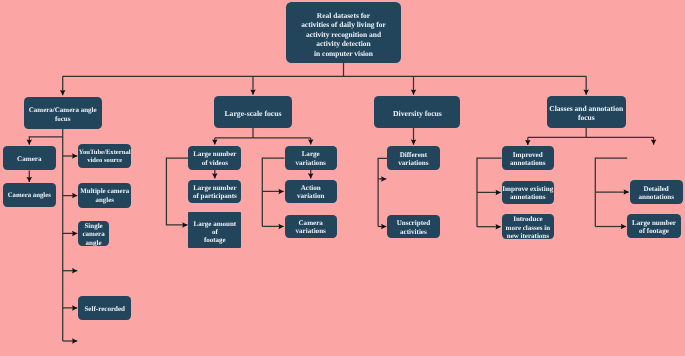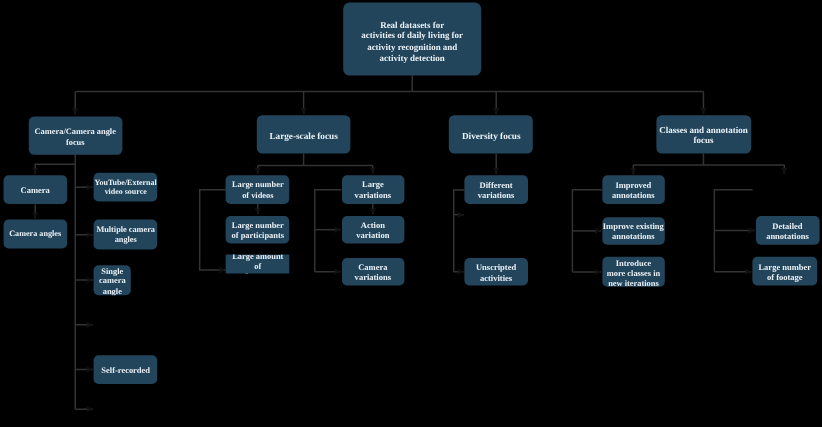--- a/index.html
+++ b/index.html
@@ -1,20 +1,20 @@
 <!DOCTYPE html>
 <html><head>
 <meta charset="utf-8">
 <title>Real datasets for activities of daily living</title>
 <style>
   html,body{margin:0;padding:0;background:#ffffff;}
   body{width:685px;height:356px;overflow:hidden;
        font-family:"Liberation Serif","DejaVu Serif",serif;
        -webkit-font-smoothing:antialiased;text-rendering:geometricPrecision;}
-  #stage{position:relative;width:685px;height:356px;background:#000000;}
+  #stage{position:relative;width:685px;height:356px;background:#fca5a5;}
   svg.wires{position:absolute;left:0;top:0;width:685px;height:356px;overflow:visible;}
   svg.wires path{fill:none;stroke:#333333;stroke-width:1.25;}
   svg.wires polygon{fill:#111111;stroke:none;}
   .node{position:absolute;box-sizing:border-box;background:#23455c;
         border-radius:5px;color:#eaf1f6;display:flex;align-items:center;
         justify-content:center;text-align:center;font-weight:700;
         overflow:hidden;}
   .lbl{display:block;width:100%;}
   .ln{display:block;}
 </style>
@@ -92,34 +92,35 @@
     <polygon points="628.80 192.10 623.60 189.35 624.30 192.10 623.60 194.85"></polygon>
     <polygon points="626.00 226.50 620.80 223.75 621.50 226.50 620.80 229.25"></polygon>
   </svg>
 
   <div class="node" style="left:286.0px;top:2.0px;width:115.0px;height:61.0px;border-radius:5.5px">
       <span class="lbl" style="font-size:7.45px;line-height:9.50px;transform:translateY(2.0px)">
         <span class="ln">Real datasets for</span>
         <span class="ln">activities of daily living for</span>
         <span class="ln">activity recognition and</span>
         <span class="ln">activity detection</span>
+        <span class="ln">in computer vision</span>
       </span>
     </div>
   <div class="node" style="left:23.6px;top:96.5px;width:78.2px;height:32.0px;border-radius:4.6px">
       <span class="lbl" style="font-size:7.00px;line-height:8.60px;transform:translateY(1.5px)">
         <span class="ln">Camera/Camera angle</span>
         <span class="ln">focus</span>
       </span>
     </div>
   <div class="node" style="left:214.1px;top:96.0px;width:77.8px;height:32.0px;border-radius:4.6px">
       <span class="lbl" style="font-size:7.70px;line-height:8.60px;transform:translateY(1.5px)">
         <span class="ln">Large-scale focus</span>
       </span>
     </div>
-  <div class="node" style="left:374.4px;top:96.0px;width:70px;height:32.0px;border-radius:4.6px">
+  <div class="node" style="left:374.4px;top:96.0px;width:86px;height:32.0px;border-radius:4.6px">
       <span class="lbl" style="font-size:7.70px;line-height:8.60px;transform:translateY(1.5px)">
         <span class="ln">Diversity focus</span>
       </span>
     </div>
   <div class="node" style="left:546.9px;top:96.0px;width:78.7px;height:32.0px;border-radius:4.6px">
       <span class="lbl" style="font-size:7.50px;line-height:8.60px;transform:translateY(1.5px)">
         <span class="ln">Classes and annotation</span>
         <span class="ln">focus</span>
       </span>
     </div>
@@ -161,21 +162,21 @@
         <span class="ln">Large number</span>
         <span class="ln">of videos</span>
       </span>
     </div>
   <div class="node" style="left:188.3px;top:179.5px;width:53.1px;height:23.6px;border-radius:4.2px">
       <span class="lbl" style="font-size:7.00px;line-height:8.45px;transform:translateY(1.0px)">
         <span class="ln">Large number</span>
         <span class="ln">of participants</span>
       </span>
     </div>
-  <div class="node" style="left:188.3px;top:212.3px;width:53.1px;height:16px;border-radius:1px">
+  <div class="node" style="left:188.3px;top:212.3px;width:53.1px;height:36px;border-radius:1px">
       <span class="lbl" style="font-size:7.00px;line-height:8.30px;transform:translateY(2.2px)">
         <span class="ln">Large amount</span>
         <span class="ln">of</span>
         <span class="ln">footage</span>
       </span>
     </div>
   <div class="node" style="left:284.5px;top:145.6px;width:52.4px;height:24.0px;border-radius:4.2px">
       <span class="lbl" style="font-size:7.10px;line-height:8.45px;transform:translateY(1.0px)">
         <span class="ln">Large</span>
         <span class="ln">variations</span>

